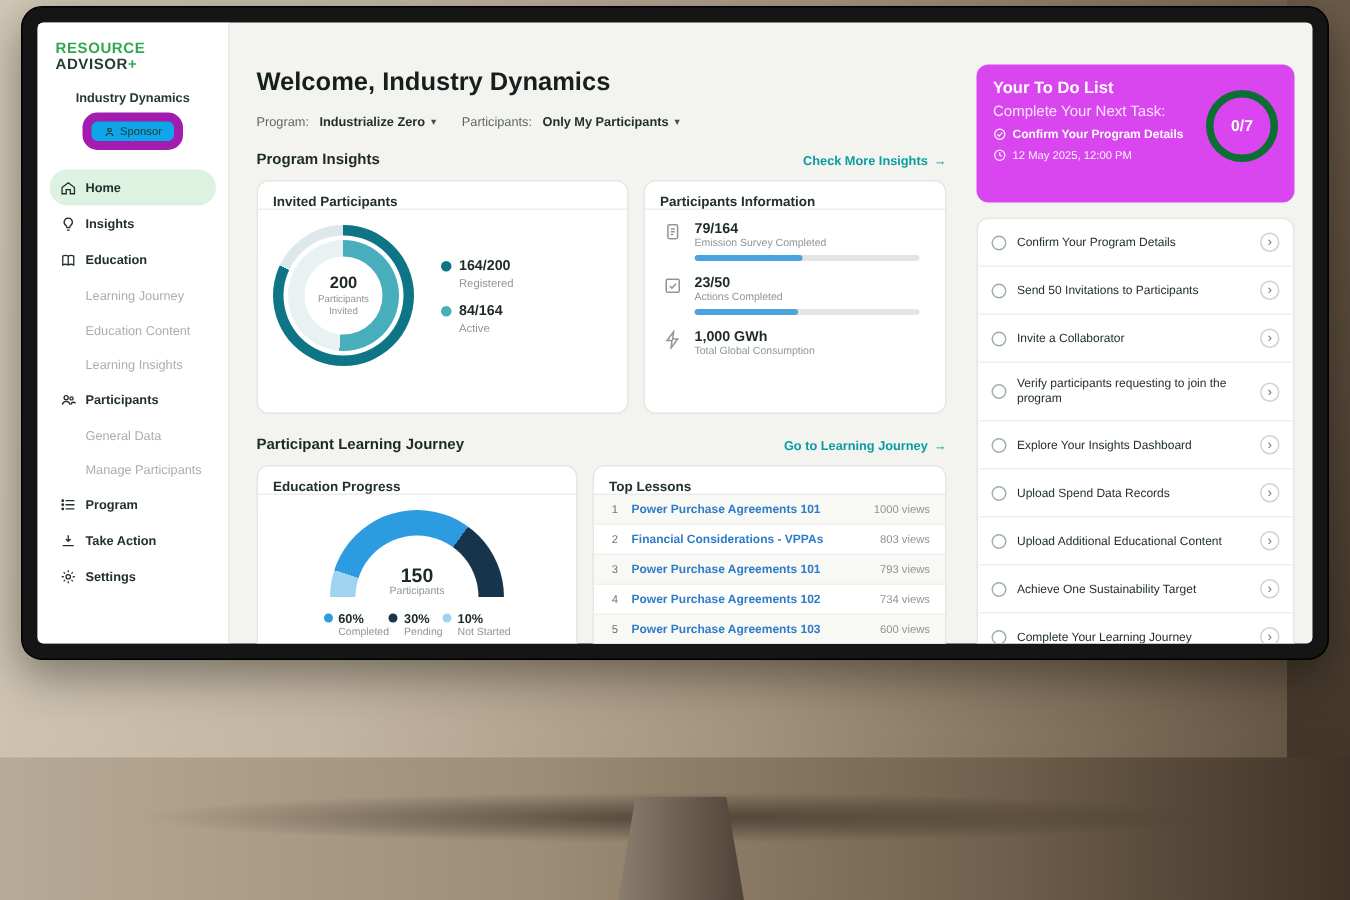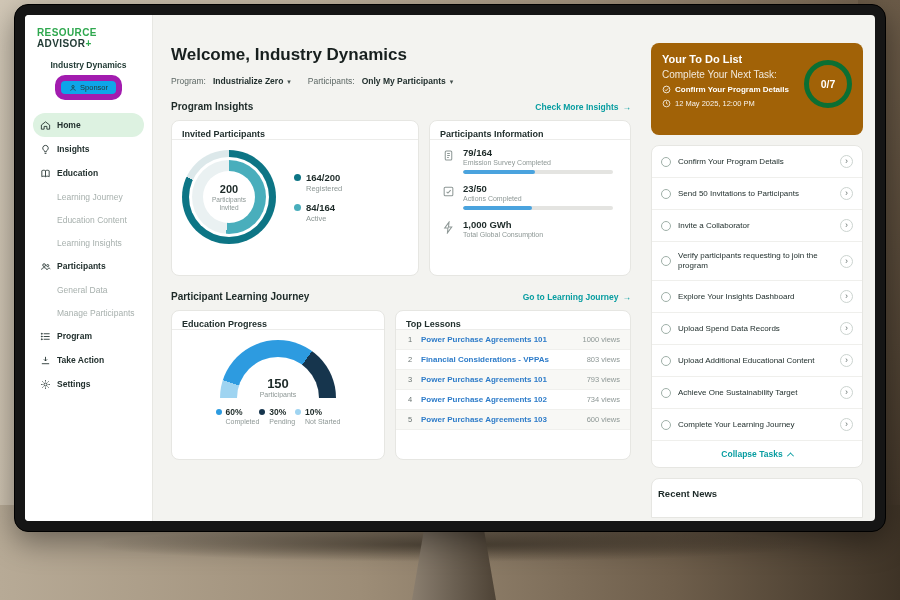--- a/index.html
+++ b/index.html
@@ -6,21 +6,21 @@
   html,body{width:900px;height:600px;overflow:hidden}
   body{font-family:"Liberation Sans","DejaVu Sans",sans-serif;position:relative;background:#a99a85}
 
   
   .bg{position:absolute;inset:0;background:linear-gradient(100deg,#d2c8b7 0%,#c2b5a1 30%,#a3937e 58%,#7c6b57 82%,#5a4b3a 100%)}
   .bg-right{position:absolute;right:0;top:0;width:42px;height:100%;background:linear-gradient(180deg,#6b5b48,#3a2f23)}
   .floor{position:absolute;left:0;bottom:0;width:100%;height:95px;background:linear-gradient(90deg,#b7aa96 0%,#9d8d77 40%,#6e5e4b 75%,#3e3326 100%)}
   .monitor-shadow{position:absolute;left:90px;top:528px;width:720px;height:34px;background:radial-gradient(ellipse at center,rgba(30,24,16,.55),rgba(30,24,16,0) 70%)}
 
   
-  .monitor{position:absolute;left:14px;top:4px;width:872px;height:528px;background:#151515;border:1px solid #000;border-radius:14px;padding:10px;box-shadow:0 10px 30px rgba(0,0,0,.4)}
+  .monitor{position:absolute;left:14px;top:4px;width:872px;height:436px;background:#151515;border:1px solid #000;border-radius:14px;padding:10px;box-shadow:0 10px 30px rgba(0,0,0,.4)}
   .stand{position:absolute;left:412px;top:531px;width:84px;height:69px;background:linear-gradient(90deg,#8a7e6f,#6e6355 45%,#4e4336);clip-path:polygon(14% 0,86% 0,100% 100%,0 100%)}
   .screen{width:100%;height:100%;background:#f3f3f0;border-radius:4px;overflow:hidden;display:flex}
 
   
   .sidebar{width:128px;min-width:128px;background:#fff;border-right:1px solid #e7e7e3;padding:12px 8px 0 8px}
   .logo{font-size:10px;font-weight:bold;letter-spacing:.4px;text-align:left;padding-left:4px}
   .logo .g{color:#2fa84f}
   .logo .d{color:#233c36}
   .org{font-size:8.5px;font-weight:bold;color:#233c36;text-align:center;margin-top:11px}
   .sponsor{display:flex;align-items:center;gap:3px;margin:5px auto 0;width:max-content;border:6px solid #a21caf;border-radius:10px;padding:2px 8px;font-size:7.5px;color:#233c36;background:#0ea5e9}
@@ -82,21 +82,21 @@
 
   .card-lessons{flex:1;height:150px}
   .lesson-row{display:flex;align-items:center;gap:7px;padding:5px 10px;border-bottom:1px solid #f0f0ed}
   .lesson-row:nth-child(odd){background:#f8f8f5}
   .lesson-rank{font-size:7.5px;color:#6a7472;width:8px;text-align:center}
   .lesson-title{font-size:8px;font-weight:bold;color:#2e7cc9;flex:1;cursor:pointer;white-space:nowrap;overflow:hidden;text-overflow:ellipsis}
   .lesson-views{font-size:7.5px;color:#8d9795}
 
   
   .rpanel{width:232px;min-width:232px;padding:28px 12px 0 8px}
-  .todo-hero{position:relative;background:#a16207;border-radius:8px;padding:10px 11px;color:#fff;height:92px}
+  .todo-hero{position:relative;background:#d946ef;border-radius:8px;padding:10px 11px;color:#fff;height:92px}
   .hero-title{font-size:11px;font-weight:bold}
   .hero-sub{font-size:10px;opacity:.85;margin-top:4px}
   .hero-task{display:flex;align-items:center;gap:4px;margin-top:5px;font-size:8px;font-weight:bold;cursor:pointer;width:138px}
   .hero-due{display:flex;align-items:flex-start;gap:4px;margin-top:5px;font-size:7.5px;opacity:.92}
   .hicon{width:9px;height:9px;flex-shrink:0;display:flex}
   .hero-ring{position:absolute;right:11px;top:17px;width:48px;height:48px;border-radius:50%;border:5px solid #0b6f33;display:flex;align-items:center;justify-content:center;font-size:10.5px;font-weight:bold;color:#fff}
   .todo-card{background:#fff;border:1px solid #e6e6e2;border-radius:8px;margin-top:10px;overflow:hidden}
   .todo-item{display:flex;align-items:center;gap:7px;padding:9px 9px;border-bottom:1px solid #efefec;cursor:pointer}
   .todo-check{width:10px;height:10px;border:1.4px solid #9fb0a8;border-radius:50%;flex-shrink:0}
   .todo-label{flex:1;font-size:8px;color:#22302e;line-height:1.25}

